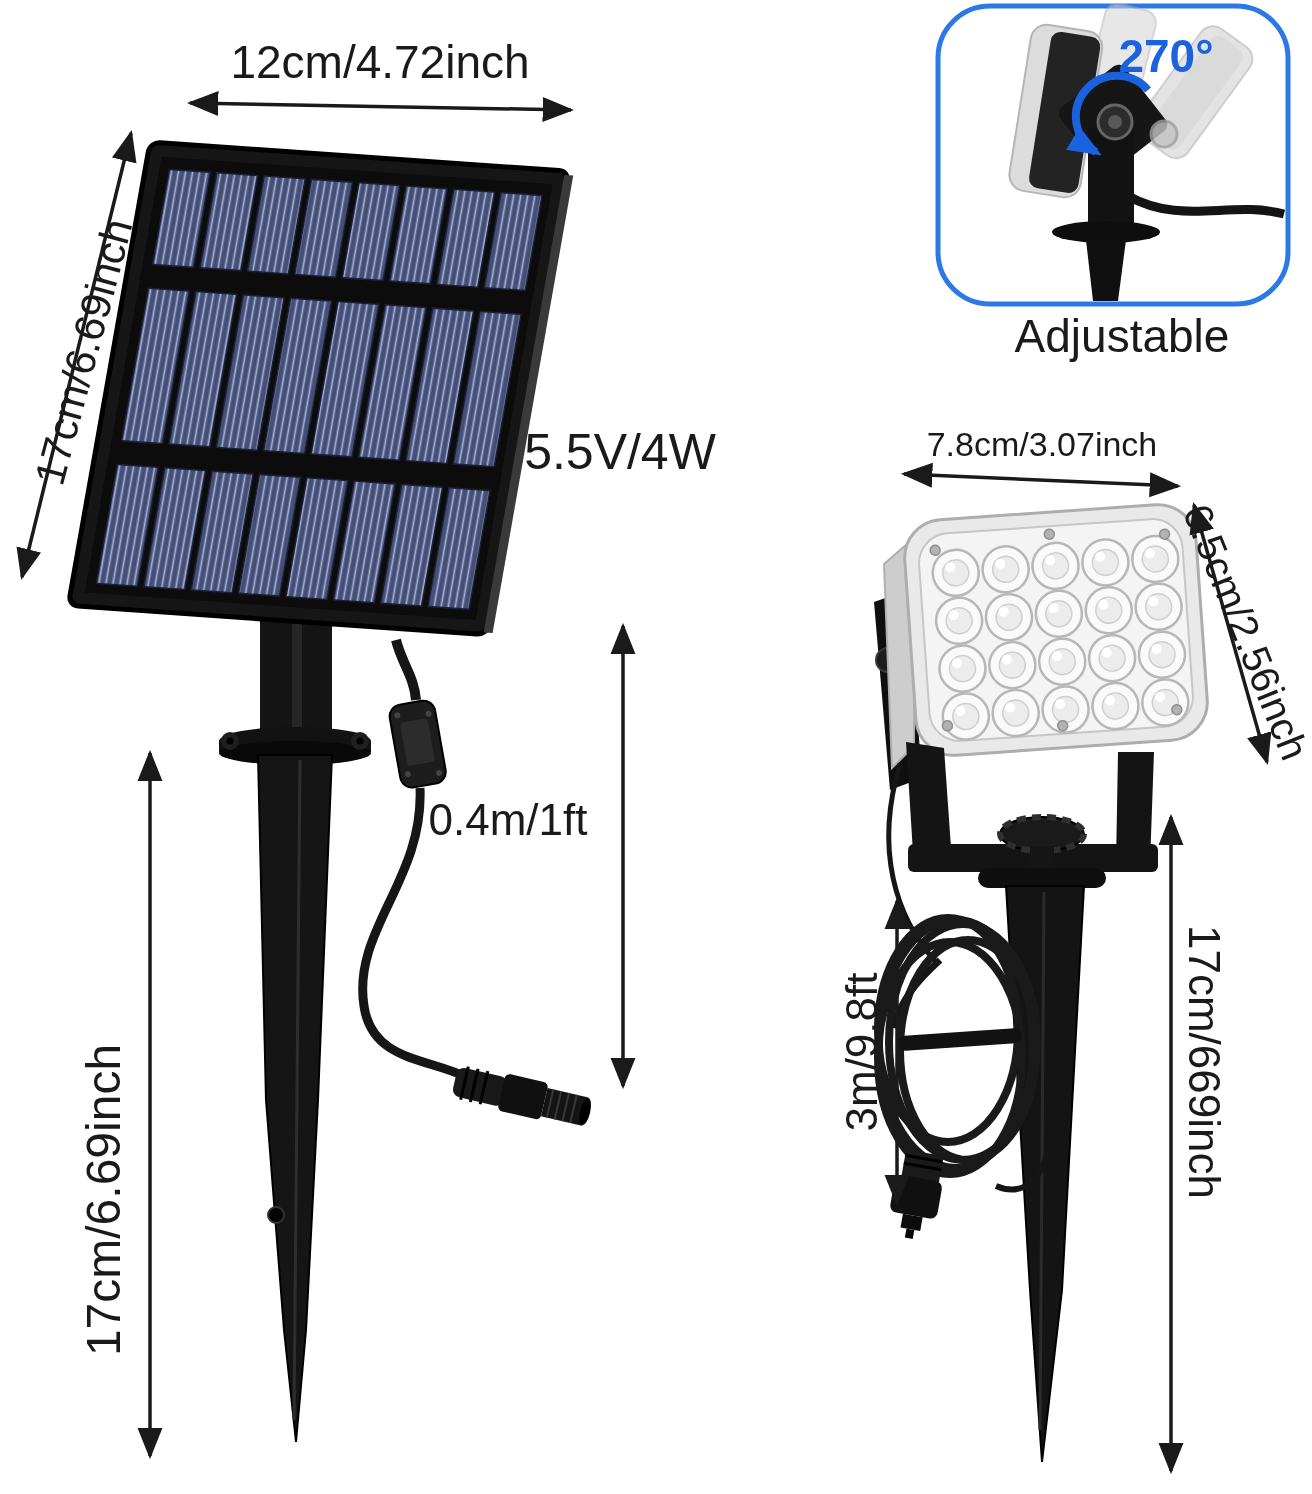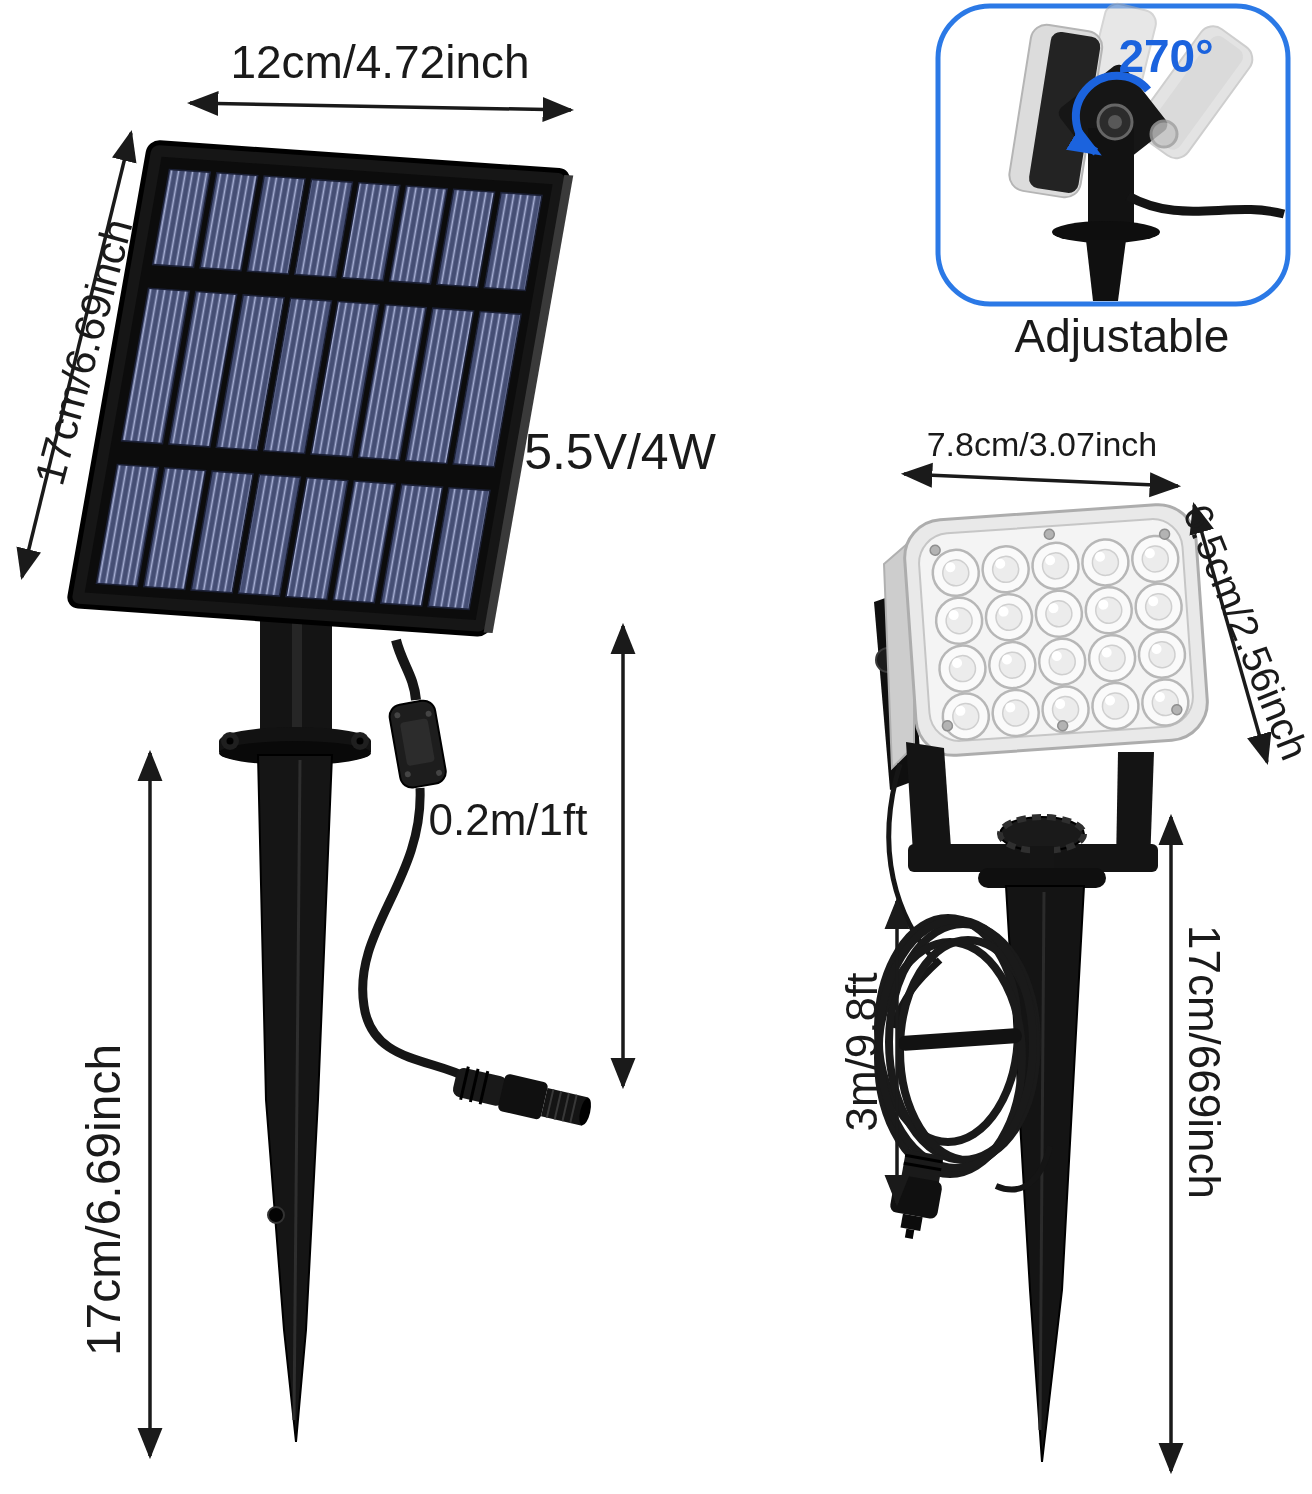--- a/index.html
+++ b/index.html
@@ -265,21 +265,21 @@
     <line class="dim" x1="1171" y1="817" x2="1171" y2="1471" marker-start="url(#ah)" marker-end="url(#ah)"></line>
   </g>
 </svg>
 
 <div class="lbl" style="left:380px;top:62px;font-size:46px;transform:translate(-50%,-50%);">12cm/4.72inch</div>
 
 <div class="lbl" style="left:84px;top:352px;font-size:42px;transform:translate(-50%,-50%) rotate(-75deg);">17cm/6.69inch</div>
 
 <div class="lbl" style="left:620px;top:428px;font-size:50px;transform:translate(-50%,-50%);margin-top:24px;">5.5V/4W</div>
 
-<div class="lbl" style="left:508px;top:820px;font-size:44px;transform:translate(-50%,-50%);">0.2m/1ft</div>
+<div class="lbl" style="left:508px;top:820px;font-size:44px;transform:translate(-50%,-50%);">0.4m/1ft</div>
 
 <div class="lbl" style="left:104px;top:1200px;font-size:48px;transform:translate(-50%,-50%) rotate(-90deg);">17cm/6.69inch</div>
 
 <div class="lbl blue" style="left:1130px;top:56px;font-size:46px;transform:translate(-50%,-50%);margin-left:36px;">270°</div>
 
 <div class="lbl" style="left:1122px;top:336px;font-size:46px;transform:translate(-50%,-50%);">Adjustable</div>
 
 <div class="lbl" style="left:1042px;top:444px;font-size:34px;transform:translate(-50%,-50%);">7.8cm/3.07inch</div>
 
 <div class="lbl" style="left:1246px;top:632px;font-size:40px;transform:translate(-50%,-50%) rotate(68deg);">6.5cm/2.56inch</div>

